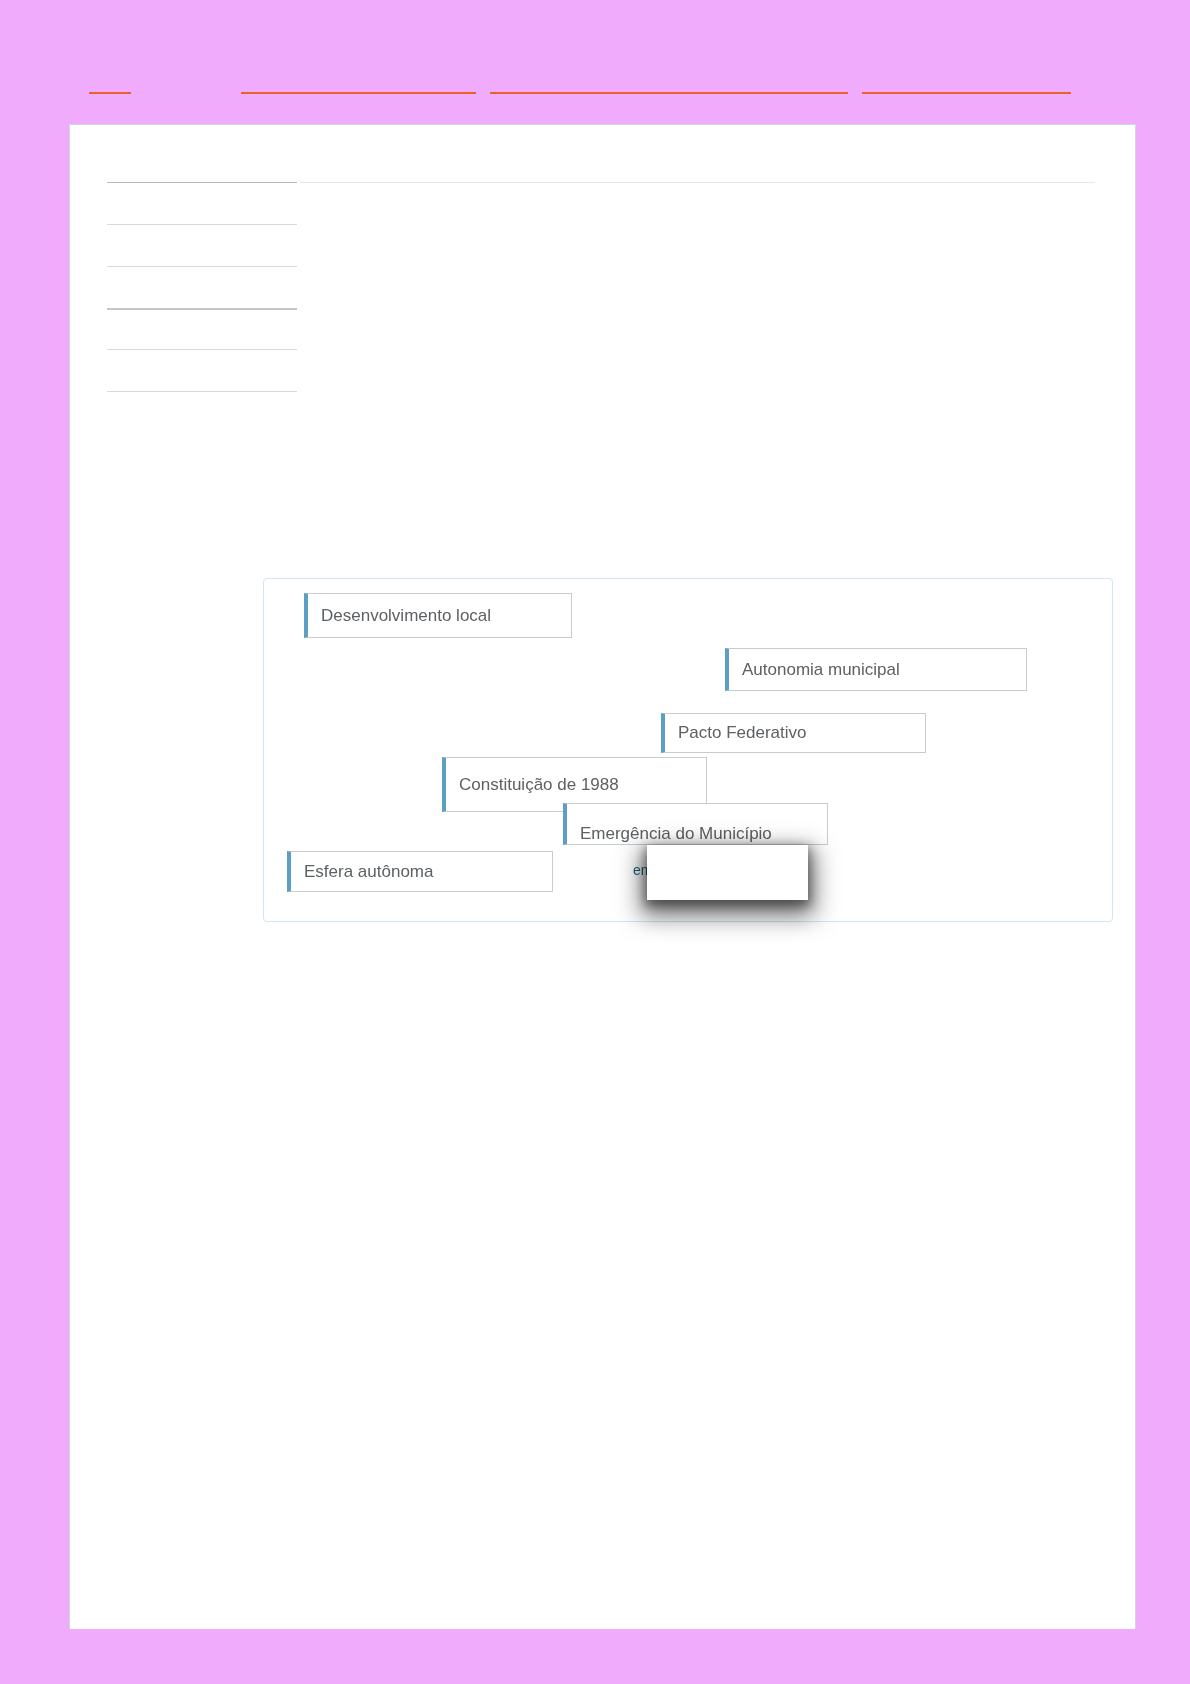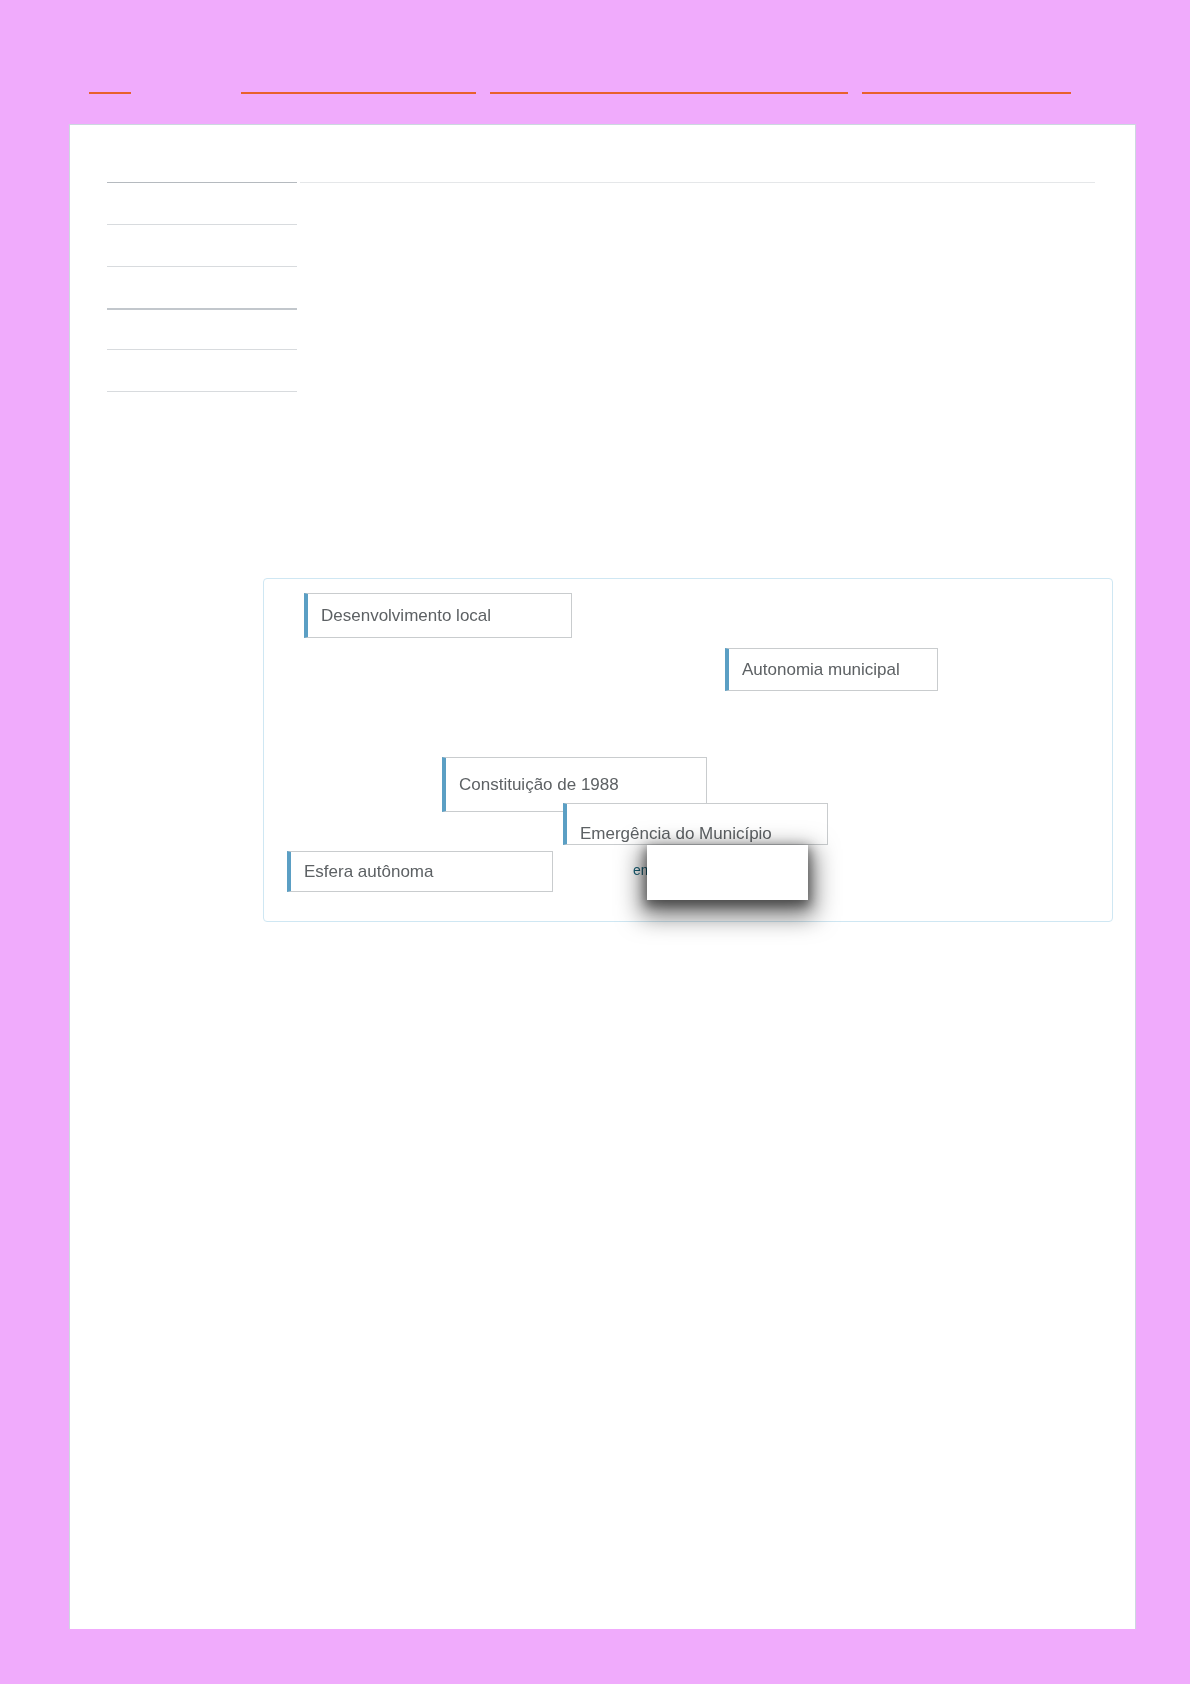--- a/index.html
+++ b/index.html
@@ -60,21 +60,21 @@
     border:1px solid #c9ccce;
     border-left:4px solid #5b9fc4;
     box-sizing:border-box;
     display:flex;align-items:center;
     padding-left:13px;
     font-size:17px;color:#5d6164;
     white-space:nowrap;
     cursor:grab;
   }
   .tb1{left:304px;top:593px;width:268px;height:45px;}
-  .tb2{left:725px;top:648px;width:213px;height:43px;}
+  .tb2{left:725px;top:648px;width:302px;height:43px;}
   .tb3{left:661px;top:713px;width:265px;height:40px;}
   .tb4{left:442px;top:757px;width:265px;height:55px;}
   .tb5{left:563px;top:803px;width:265px;height:42px;align-items:flex-end;}
   .tb6{left:287px;top:851px;width:266px;height:41px;}
 
   .partial-teal{
     position:absolute;left:633px;top:862px;
     font-size:14px;color:#1a6379;
     z-index:2;white-space:nowrap;
   }
@@ -109,20 +109,23 @@
   <a class="side-line sl6"></a>
 
   <div class="quiz-card"></div>
 
   <div class="term-box tb1">
     <span>Desenvolvimento local</span>
   </div>
   <div class="term-box tb2">
     <span>Autonomia municipal</span>
   </div>
+  <div class="term-box tb3">
+    <span>Pacto Federativo</span>
+  </div>
   <div class="term-box tb4">
     <span>Constituição de 1988</span>
   </div>
   <div class="term-box tb5">
     <span>Emergência do Município</span>
   </div>
   <div class="term-box tb6">
     <span>Esfera autônoma</span>
   </div>
 

